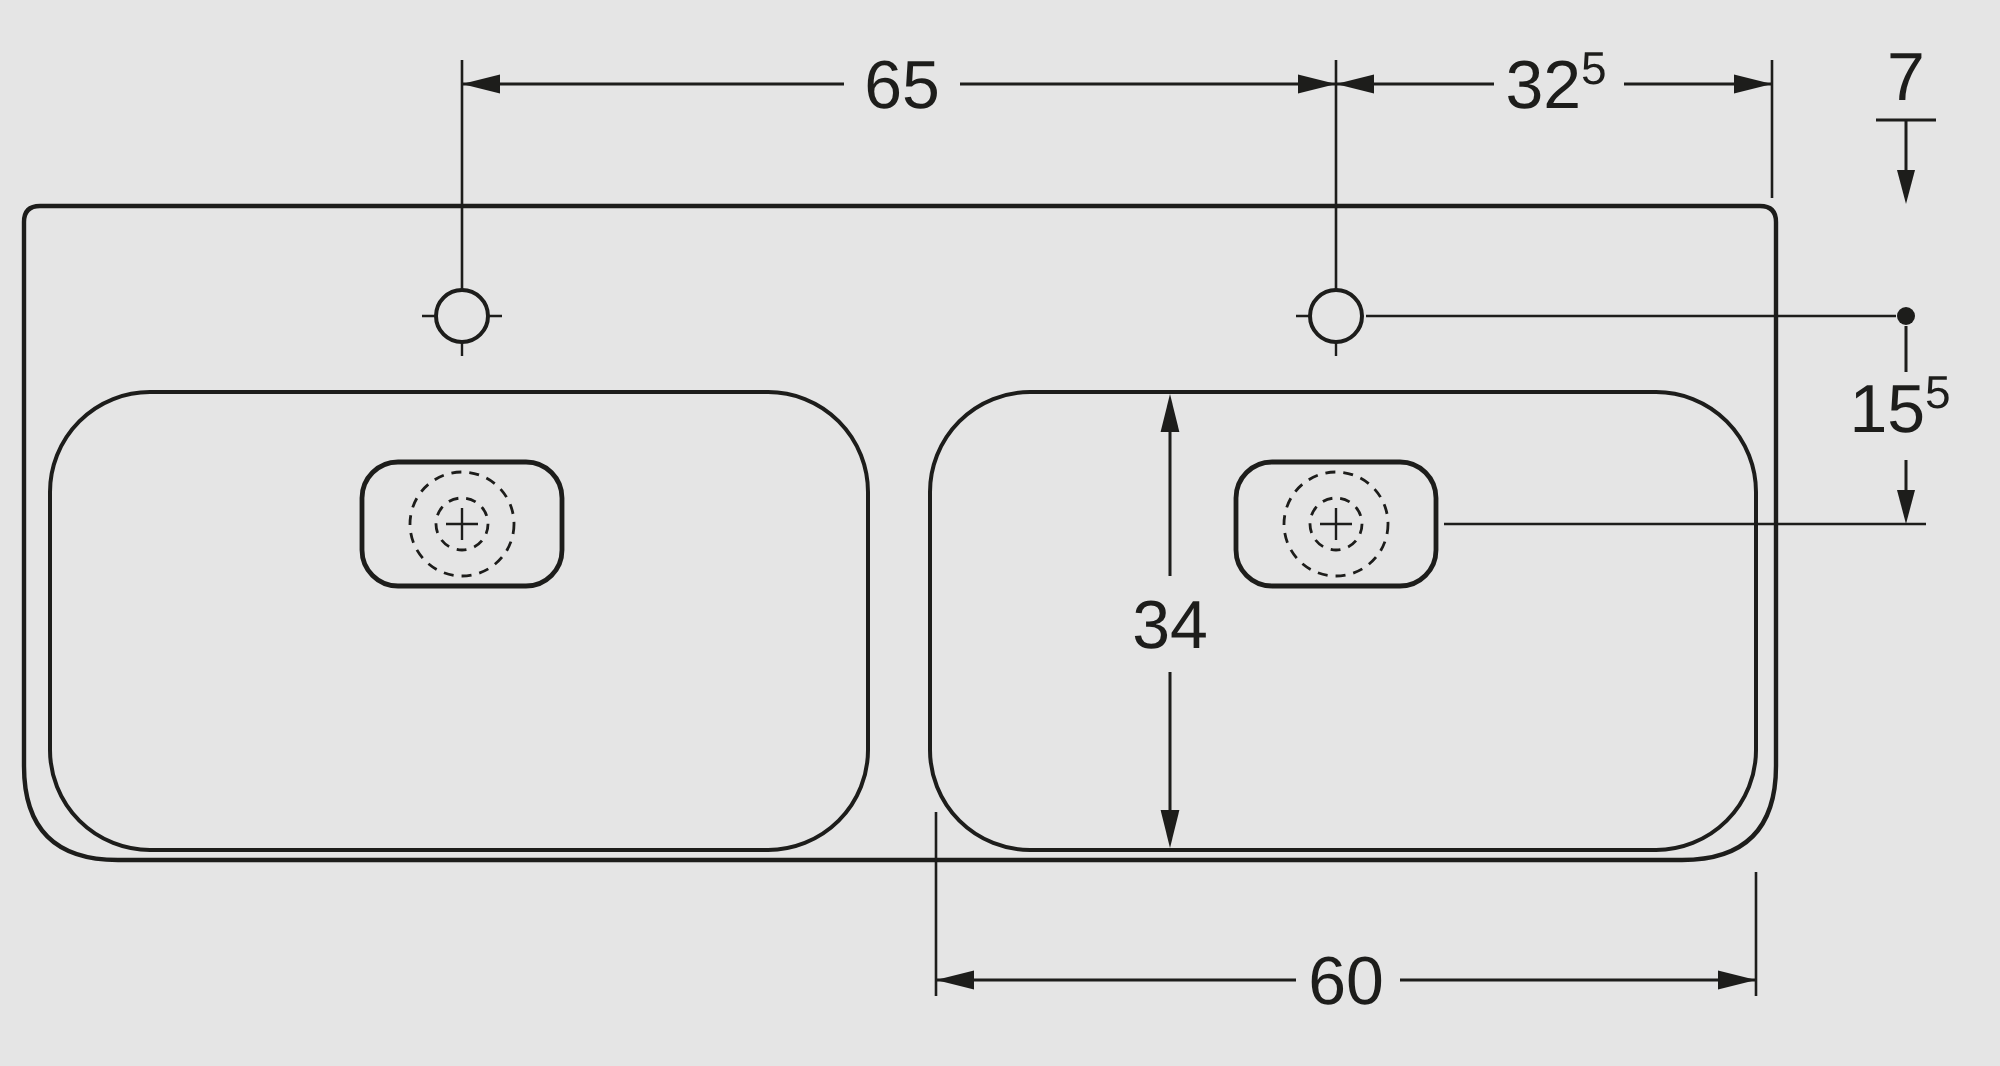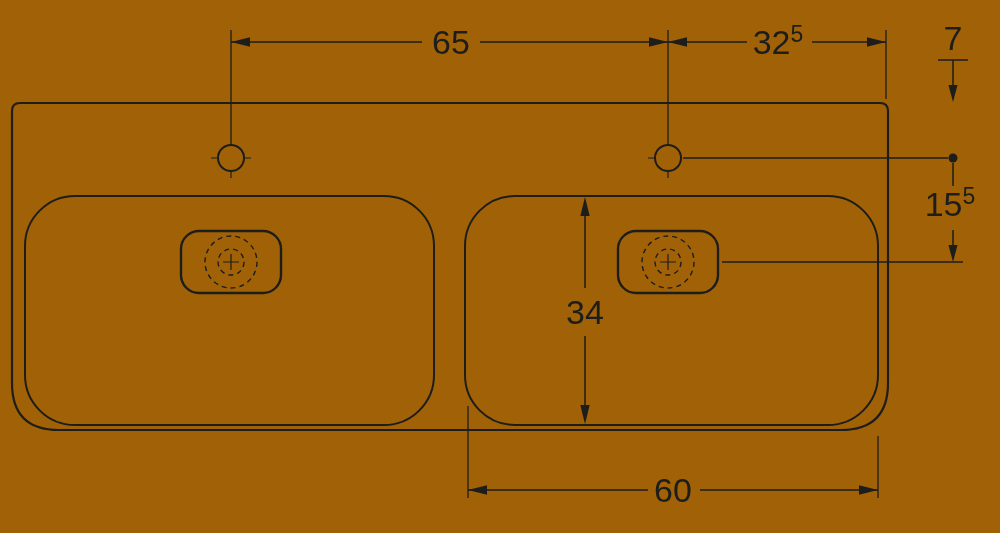--- a/index.html
+++ b/index.html
@@ -4,21 +4,21 @@
 <style>
   html, body {
     margin: 0;
     padding: 0;
     background: #ffffff;
   }
   .stage {
     position: relative;
     width: 1000px;
     height: 533px;
-    background: #a16207;
+    background: #e5e5e5;
     font-family: "Liberation Sans", sans-serif;
     overflow: hidden;
   }
   svg text {
     font-family: "Liberation Sans", sans-serif;
     fill: #1d1d1b;
     font-size: 34px;
   }
   svg .sup {
     font-size: 23px;

